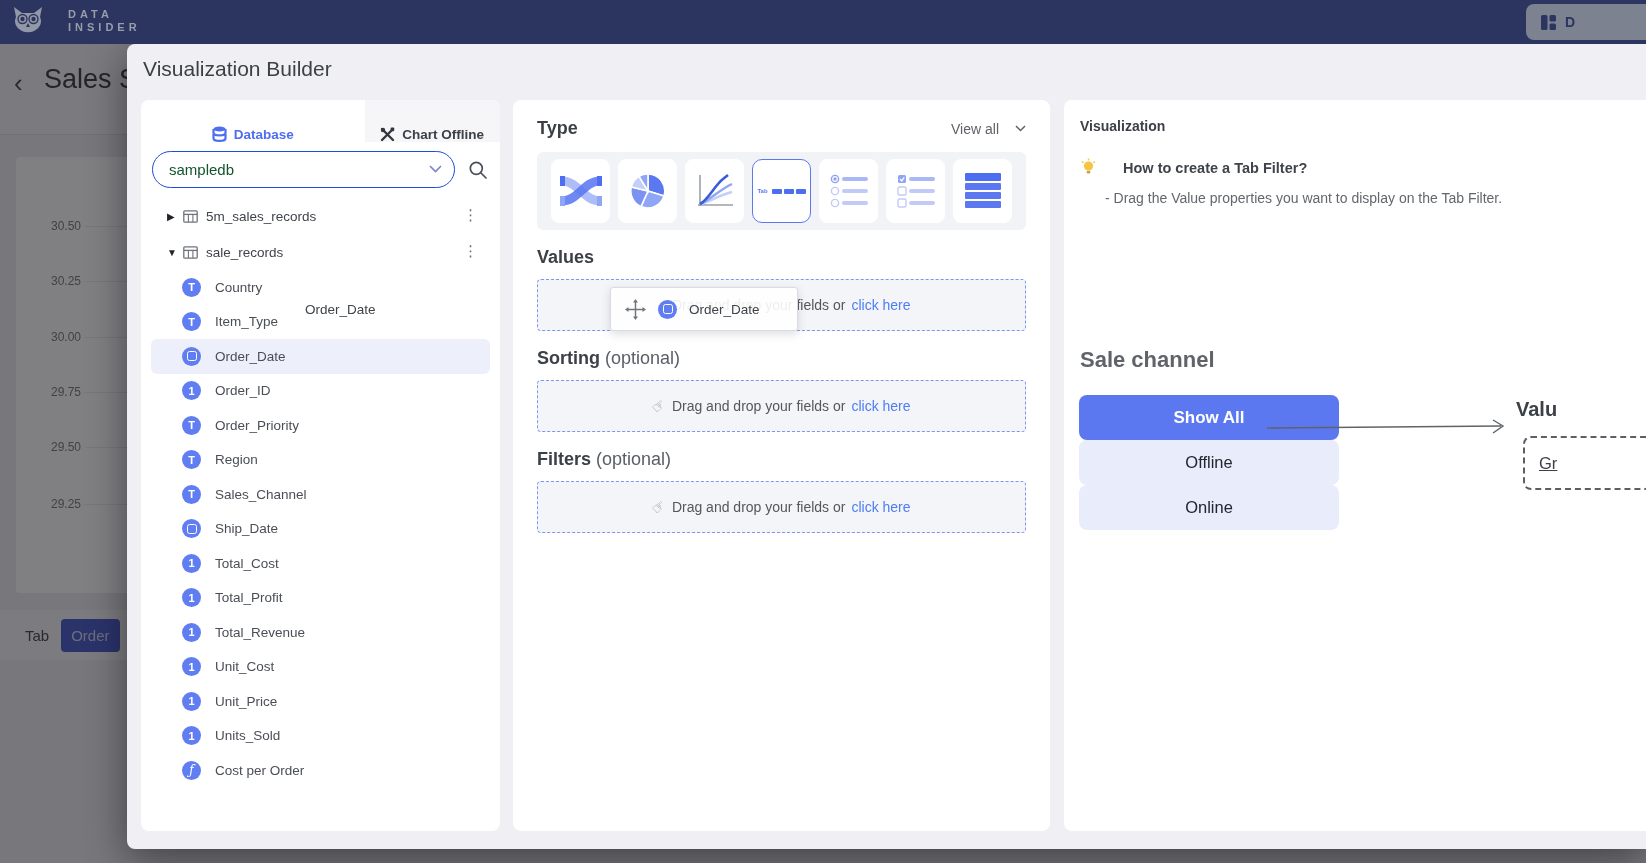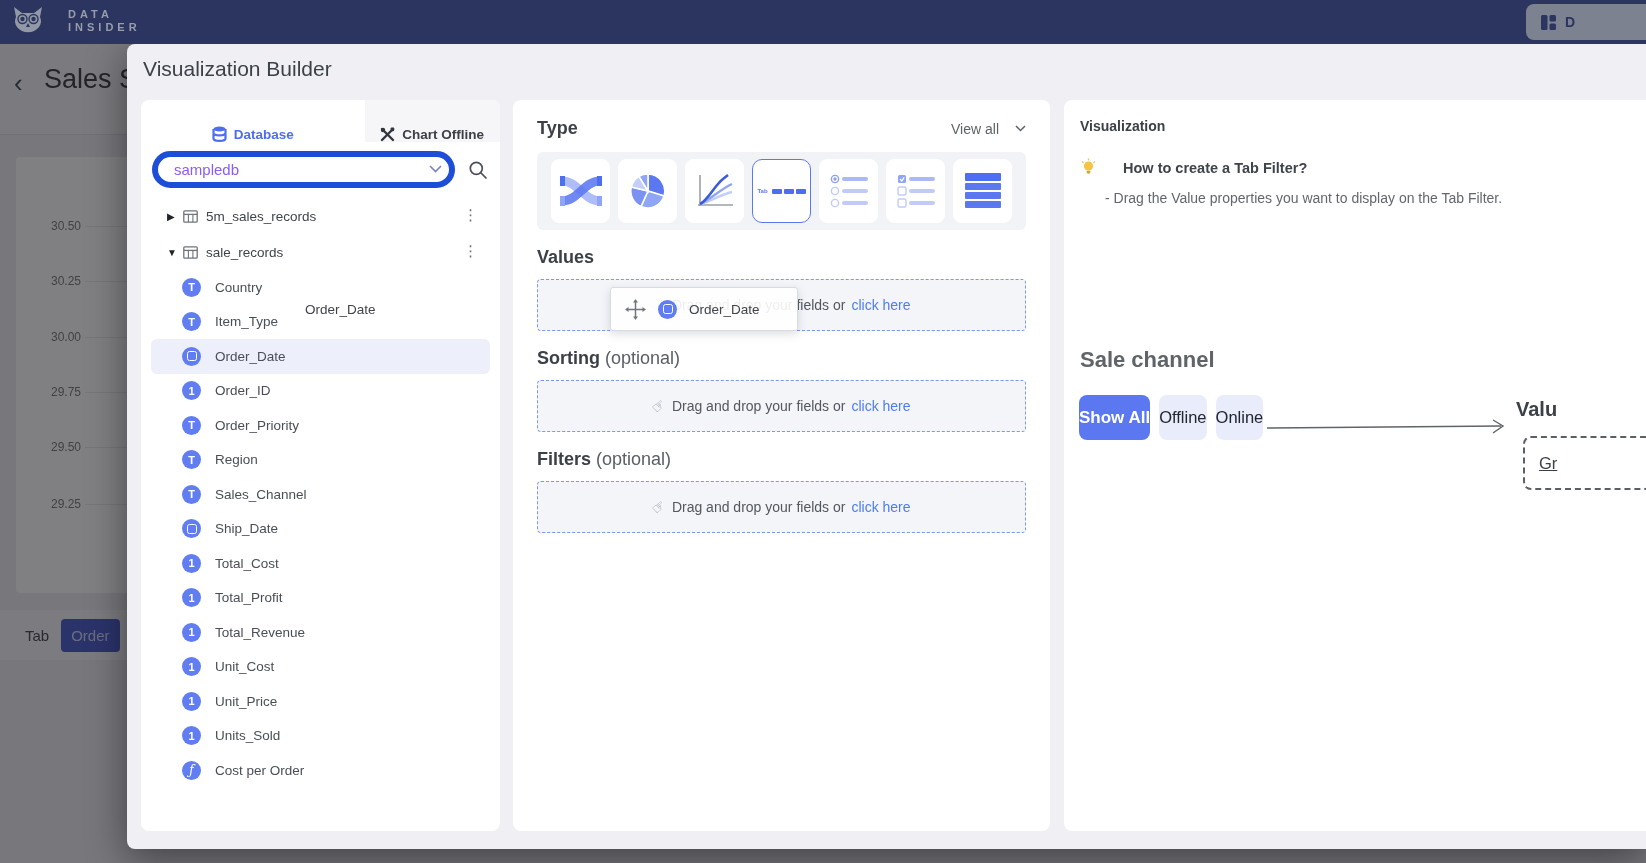--- a/index.html
+++ b/index.html
@@ -35,21 +35,21 @@
   .card-left { left:14px; width:359px; }
   .card-center { left:386px; width:537px; }
   .card-right { left:937px; width:582px; border-radius:8px 0 0 8px; }
 
   
   .panel-tabs { display:flex; height:42px; }
   .ptab { flex:1; display:flex; align-items:flex-end; justify-content:center; gap:7px; font-size:13.5px; font-weight:bold;margin-left:44px; }
   .ptab.active { background:#fff; color:#4d6ef0; border-radius:8px 0 0 0; }
   .ptab.inactive { background:#f6f6f8; color:#3c4047; border-radius:0 8px 0 0; }
   .search-row { position:relative; height:56px; }
-  .search-select { position:absolute; left:11px; top:9px; width:303px; height:37px; border:6px solid #1d4ed8; border-radius:19px; background:#fff; font-size:15px; color:#8b5cf6; padding:0 36px 0 16px; font-family:"Liberation Sans",sans-serif; appearance:none; outline:none; }
+  .search-select { position:absolute; left:11px; top:9px; width:303px; height:37px; border:1px solid #1d4ed8; border-radius:19px; background:#fff; font-size:15px; color:#14532d; padding:0 36px 0 16px; font-family:"Liberation Sans",sans-serif; appearance:none; outline:none; }
   .search-chevron { position:absolute; left:288px; top:23px; }
   .search-glass { position:absolute; left:327px; top:18px; cursor:pointer; }
   .tree { position:relative; }
   .trow { height:36px; display:flex; align-items:center; position:relative; }
   .trow .caret { width:12px; margin-left:26px; font-size:10px; color:#1f2329; cursor:pointer; }
   .trow .grid-ic { margin-left:4px; }
   .trow .tname { margin-left:8px; font-size:13.5px; color:#3f434a; font-weight:500; }
   .trow .kebab { position:absolute; right:22px; top:8px; color:#6b7077; font-size:15px; letter-spacing:0; cursor:pointer; }
   .frow { height:34.5px; display:flex; align-items:center; margin:0 10px; border-radius:6px; cursor:pointer; }
   .frow.selected { background:#edf0fa; }
@@ -81,21 +81,21 @@
   .ghost-card .fi { margin-left:12px; }
   .ghost-card .fname { color:#3f434a; margin-left:12px; }
 
   
   .rc-pad { padding:18px 0 0 16px; }
   .viz-head { font-size:14px; font-weight:bold; color:#3c4047; }
   .tip-row { display:flex; align-items:flex-end; gap:26px; margin-top:24px; }
   .tip-title { font-size:14.5px; font-weight:bold; color:#3f434a; }
   .tip-body { margin:14px 0 0 25px; font-size:14px; color:#63676d; }
   .preview-title { position:absolute; left:16px; top:247px; font-size:22px; font-weight:600; color:#606468; }
-  .pv-buttons { position:absolute; left:15px; top:295px; width:260px; display:flex; gap:9px; }
+  .pv-buttons { position:absolute; left:15px; top:295px; width:260px; display:flex; flex-direction:column; }
   .pv-btn { height:45px; border-radius:8px; display:flex; align-items:center; justify-content:center; cursor:pointer; }
   .pv-btn.primary { background:#5b78f1; color:#fff; font-weight:bold; font-size:17px; }
   .pv-btn.plain { background:#e9ecfb; color:#22262f; font-size:16.5px; }
   .anno-arrow { position:absolute; left:203px; top:318px; }
   .anno-value { position:absolute; left:452px; top:298px; font-size:20px; font-weight:bold; color:#3c4047; white-space:nowrap; }
   .anno-box { position:absolute; left:459px; top:336px; width:130px; height:54px; border:2px dashed #5a5f66; border-radius:8px; display:flex; align-items:center; padding-left:14px; }
   .anno-box a { font-size:16.5px; color:#3c4047; font-weight:500; text-decoration:underline; cursor:pointer; }
 </style>
 </head>
 <body>

